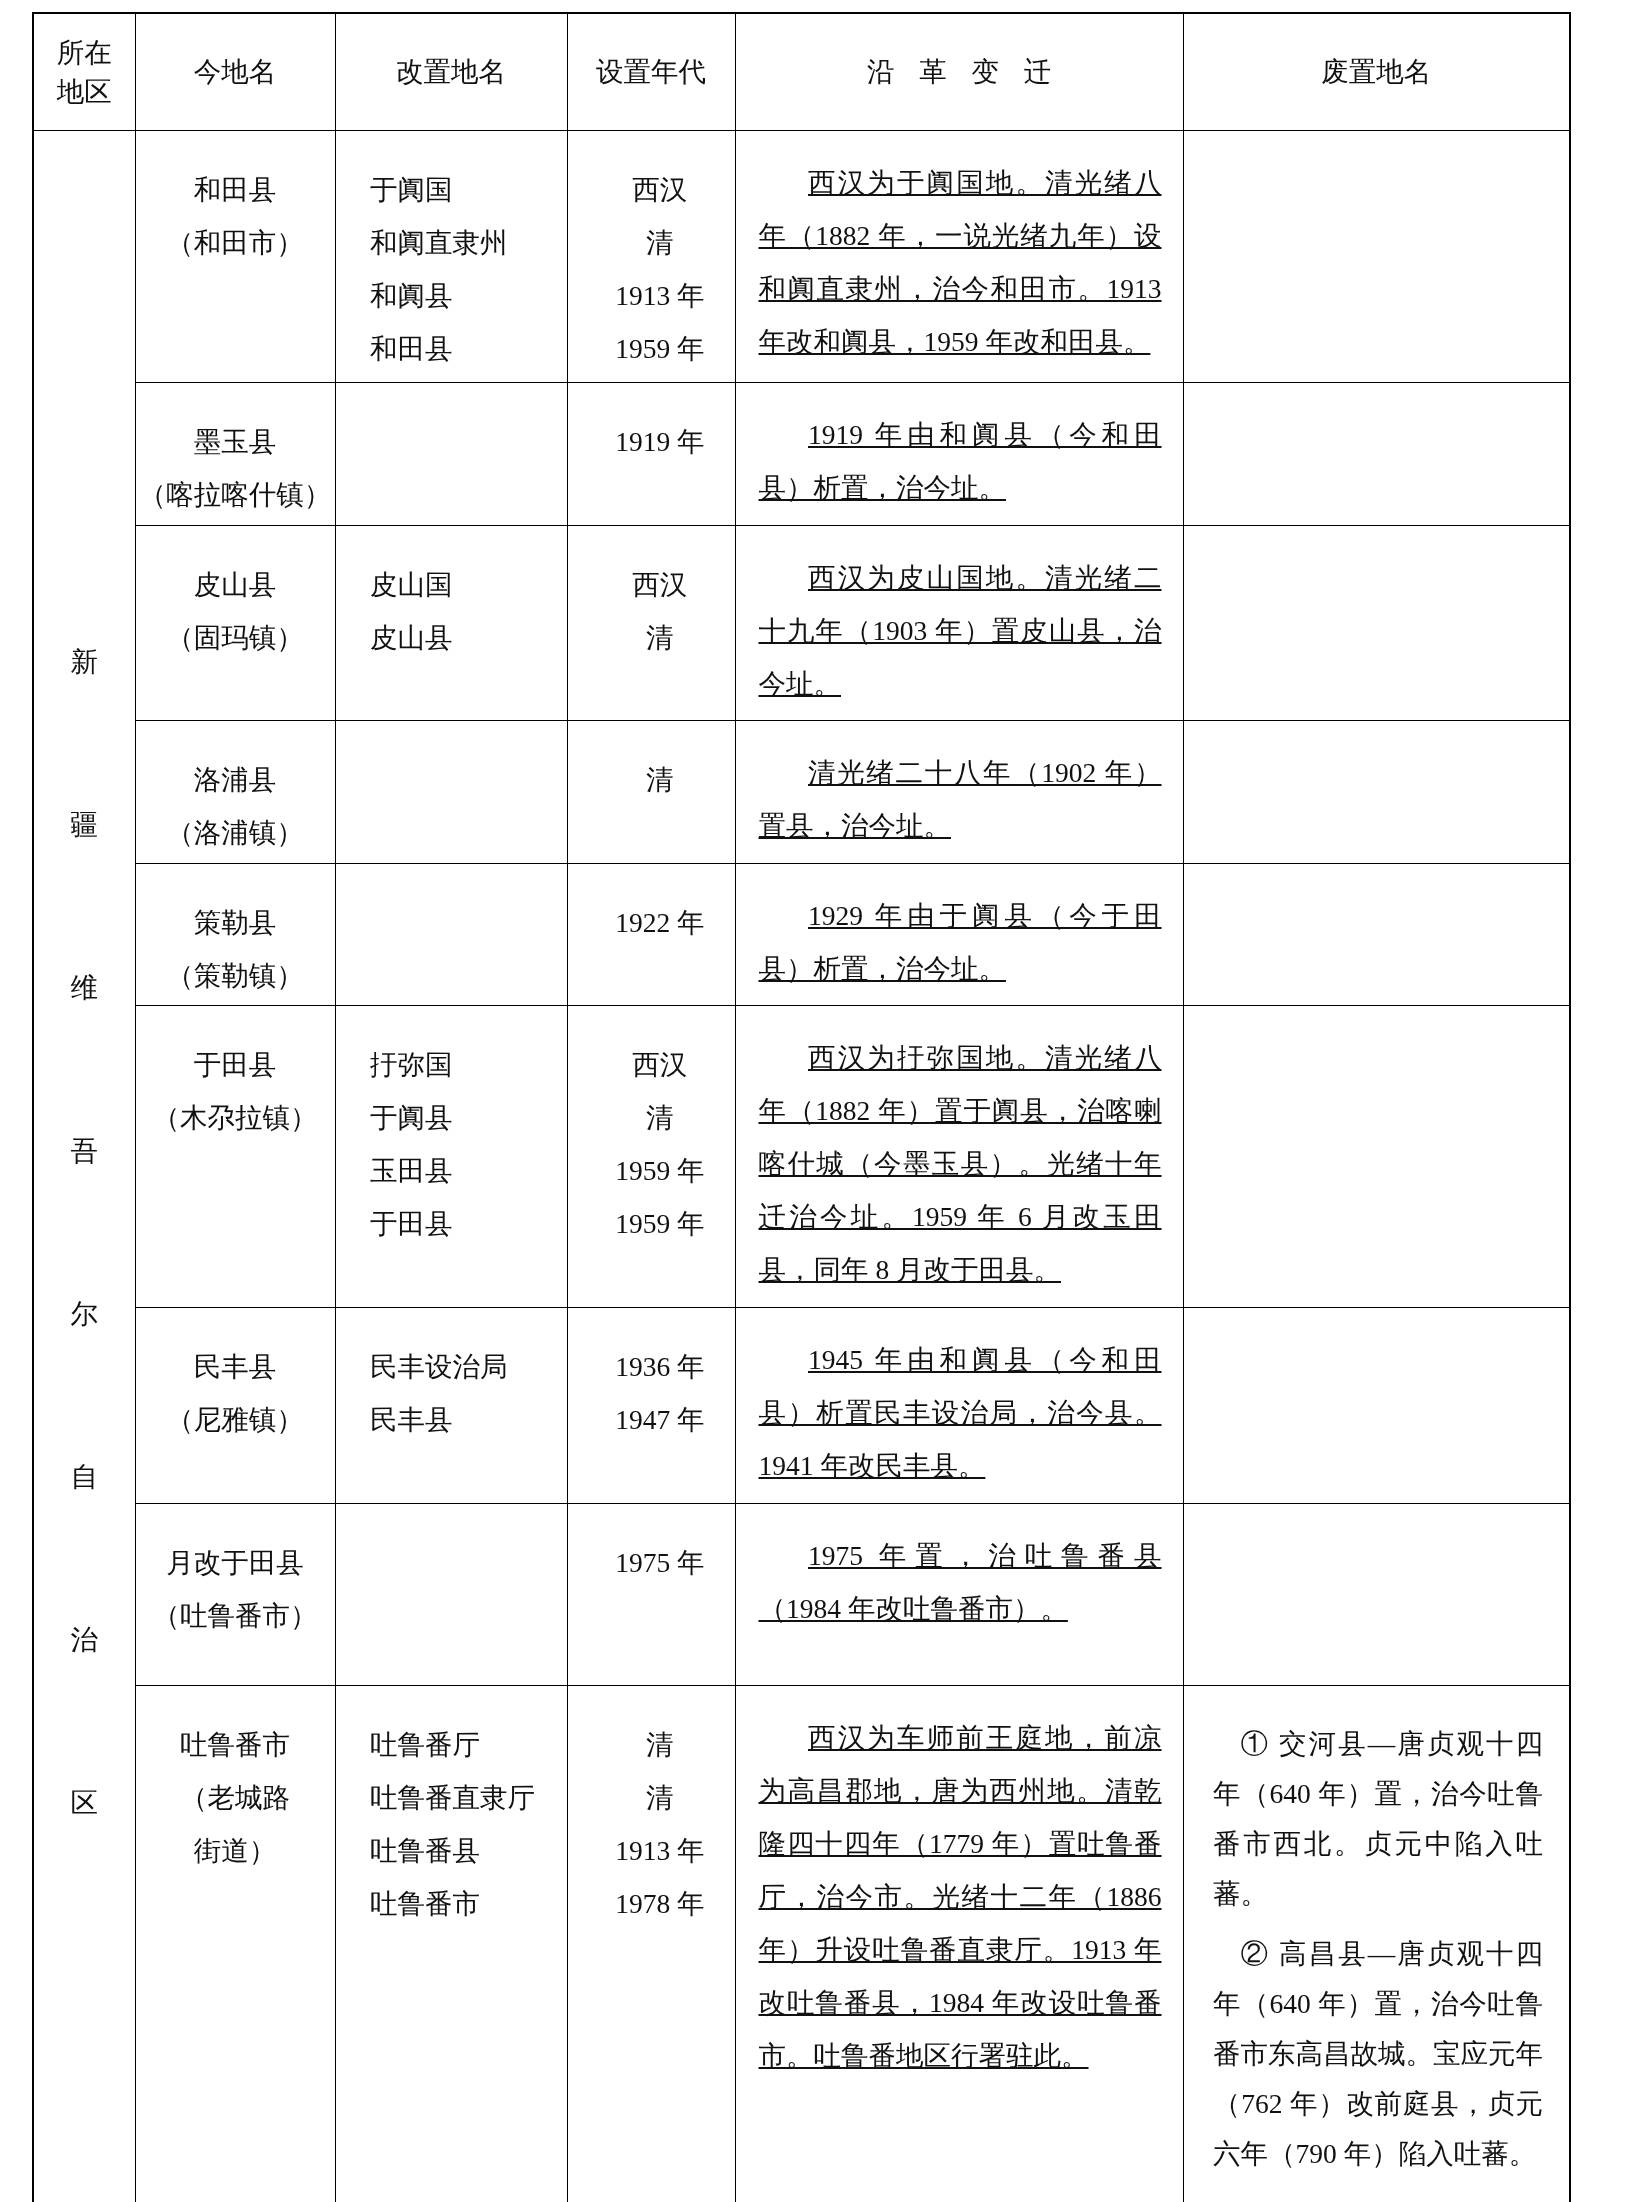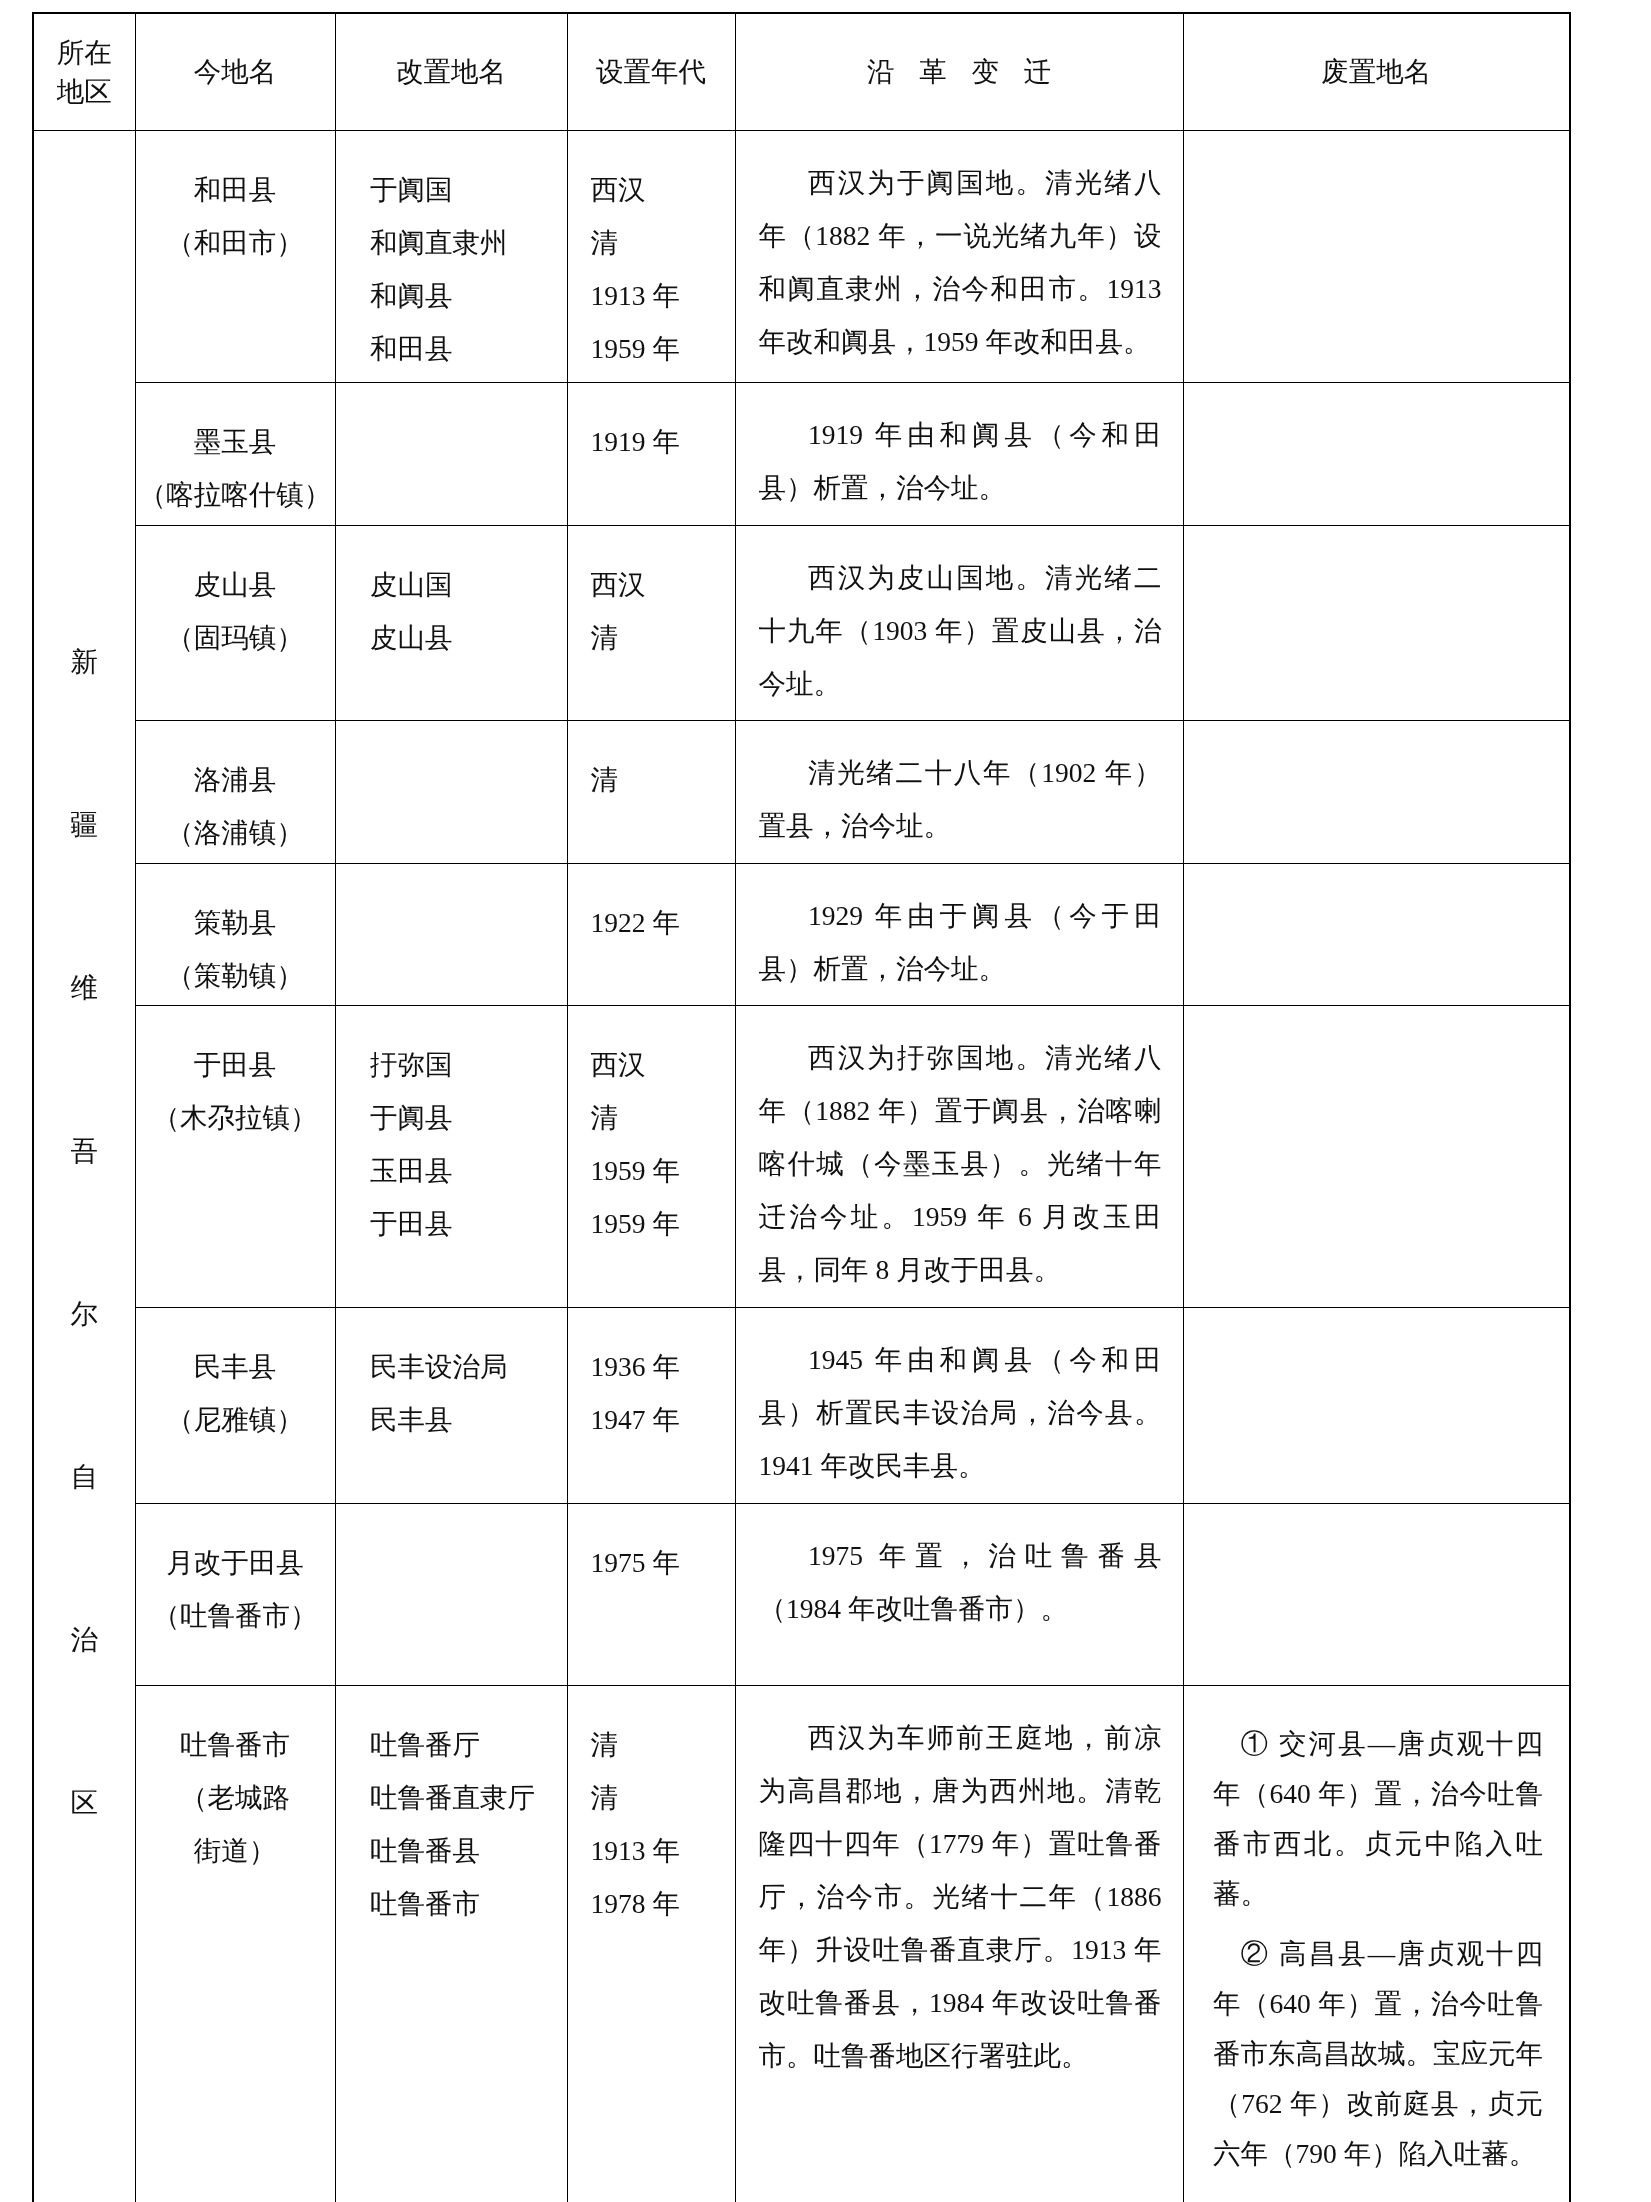--- a/index.html
+++ b/index.html
@@ -33,24 +33,24 @@
   }
   .region-stack span{display:block;line-height:30px;}
   
   td.c-today{padding-top:32px;text-align:center;}
   td.c-today .line{line-height:53px;white-space:nowrap;}
   
   td.c-renamed{padding:32px 7px 7px 26.6px;}
   td.c-renamed .line{line-height:53px;white-space:nowrap;margin-left:8px;}
   
   td.c-era{padding:32px 5.3px 7px 23px;}
-  td.c-era .line{line-height:53px;white-space:nowrap;}
+  td.c-era .line{line-height:53px;white-space:nowrap;text-align:center;}
   
   td.c-evo{padding:25px 21px 10.6px 23px;}
-  td.c-evo p{margin:0;line-height:53px;text-align:justify;text-indent:1.8em;}
+  td.c-evo p{margin:0;line-height:53px;text-align:justify;text-indent:1.8em;text-decoration:underline;}
   
   td.c-abol{padding:23px 16px 10.6px 19.5px;}
   td.c-abol p{margin:10px;line-height:50px;text-align:justify;text-indent:1em;}
 </style>
 </head>
 <body>
 
 <div class="page">
   <table class="geo">
     <colgroup>

